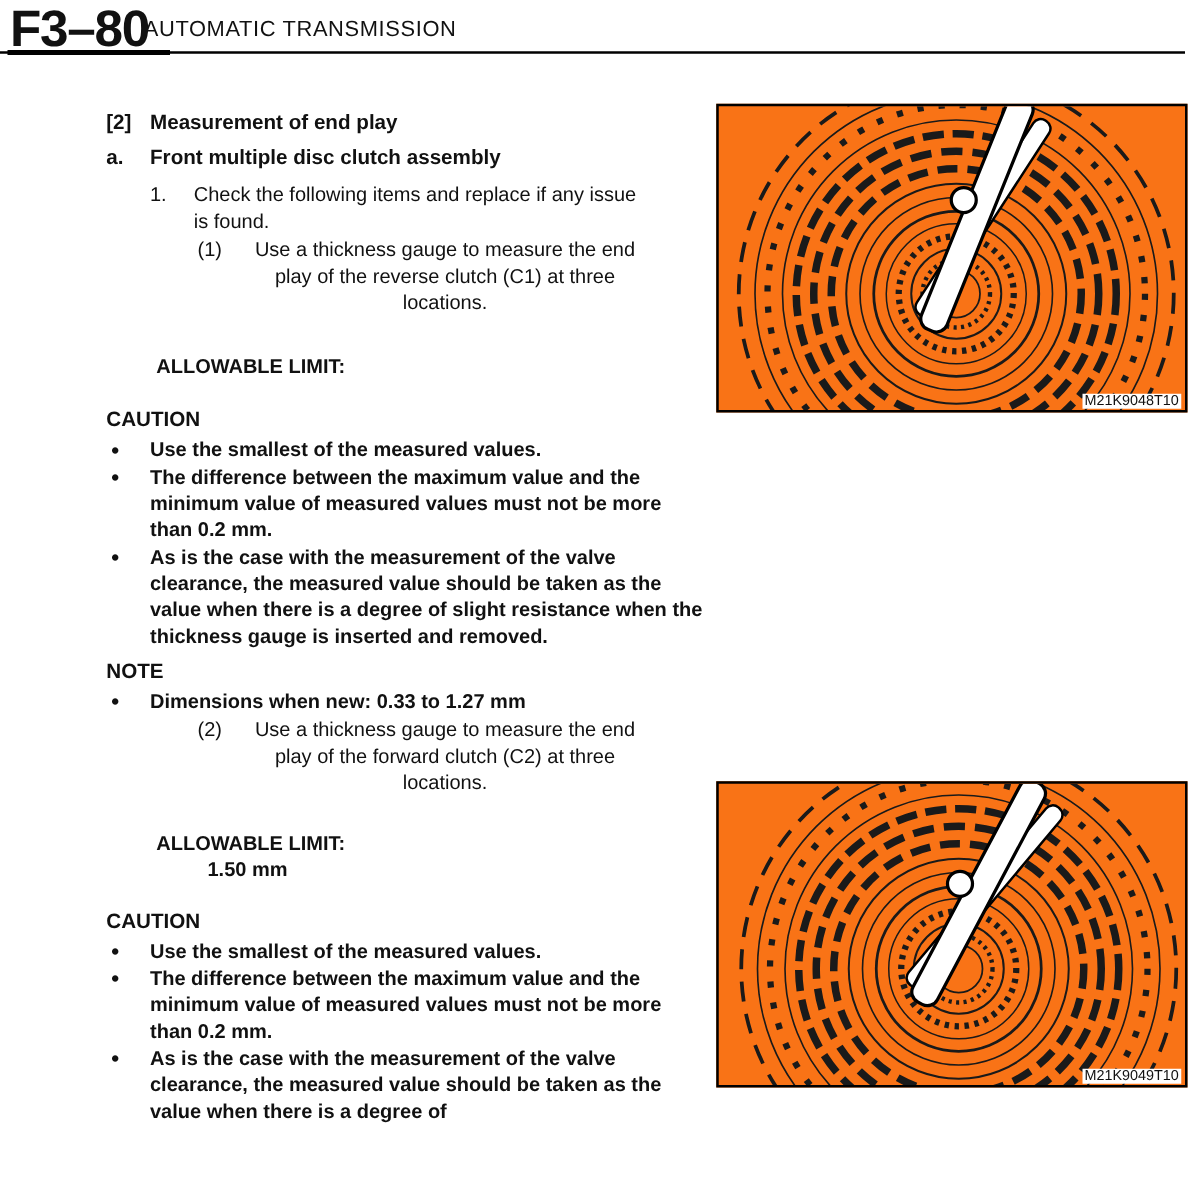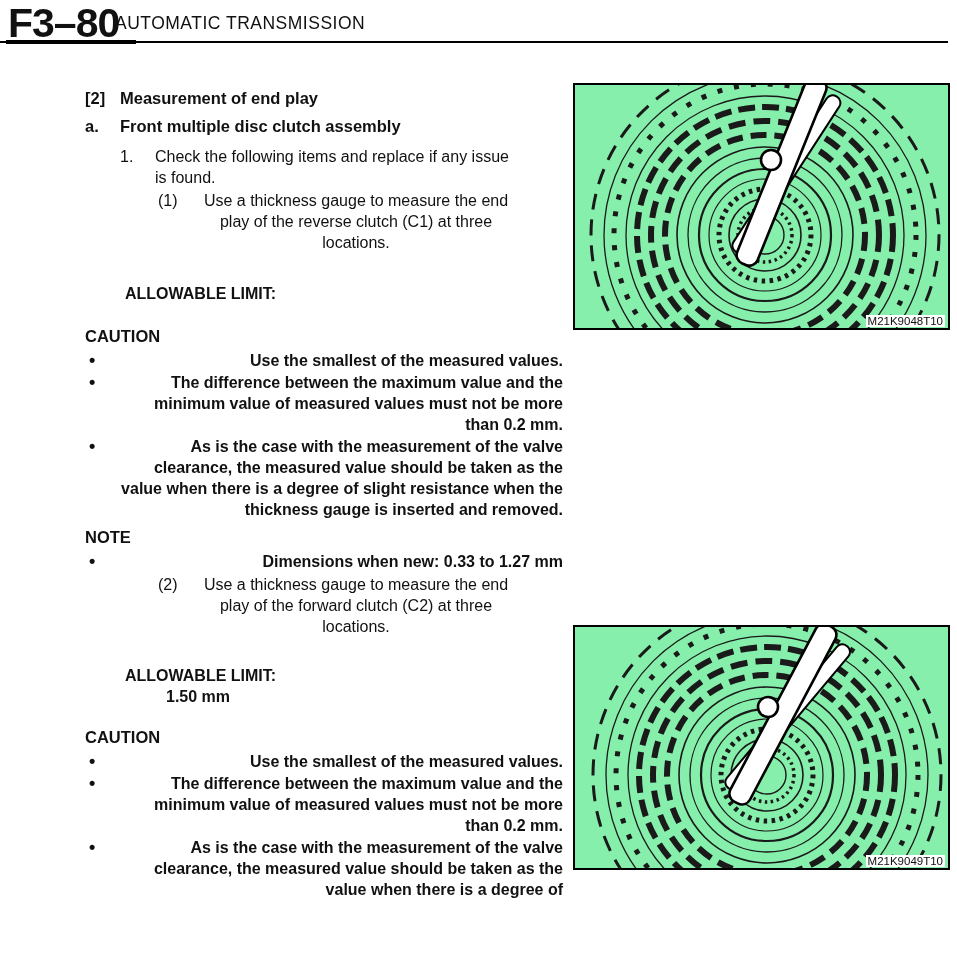--- a/index.html
+++ b/index.html
@@ -28,33 +28,33 @@
   .row-step .txt { width:360px; }
   .row-substep { margin-left:73px; margin-bottom:0; }
   .row-substep .lbl { width:38px; }
   .row-substep .txt { width:320px;text-align:center; }
 
   .limit-block { margin-left:40px; font-weight:bold; }
   .limit-label { }
   .limit-value { margin-left:41px; }
 
   .kw-heading { font-weight:bold; font-size:16.5px; }
-  ul.kw-list { list-style:none;text-align:right; }
+  ul.kw-list { list-style:none; }
   ul.kw-list li { position:relative; padding-left:35px; font-weight:bold;
     width:478px; margin-bottom:1px; }
   ul.kw-list li::before { content:"\2022"; position:absolute; left:4px; top:0;
     font-size:18px; }
 
   .sp6 { height:6px; } .sp20 { height:20px; }
   .sp22 { height:22px; } .sp28 { height:28px; } .sp30 { height:30px; }
   .sp2 { height:2px; } .sp3 { height:3px; } .sp1 { height:1px; }
 
   
   .figure { position:absolute; left:573px; width:377px; border:2px solid #000;
-    background:#86efac; overflow:hidden; }
+    background:#f97316; overflow:hidden; }
   #figure-1 { top:83px; height:247px; }
   #figure-2 { top:625px; height:245px; }
   .figure svg { display:block; }
   .fig-code { position:absolute; right:3px; bottom:1px; font-size:11.5px;
     background:#fff; padding:0 2px; letter-spacing:0; }
 </style>
 </head>
 <body>
 
 <div class="page">

